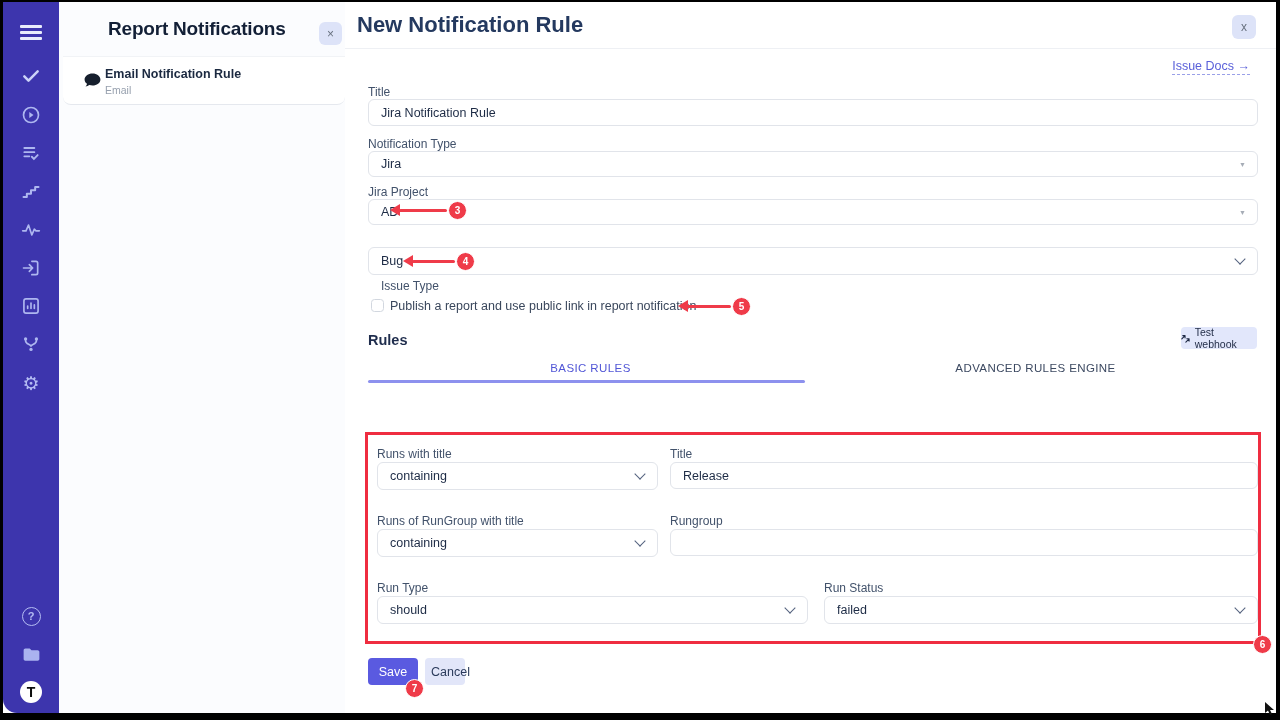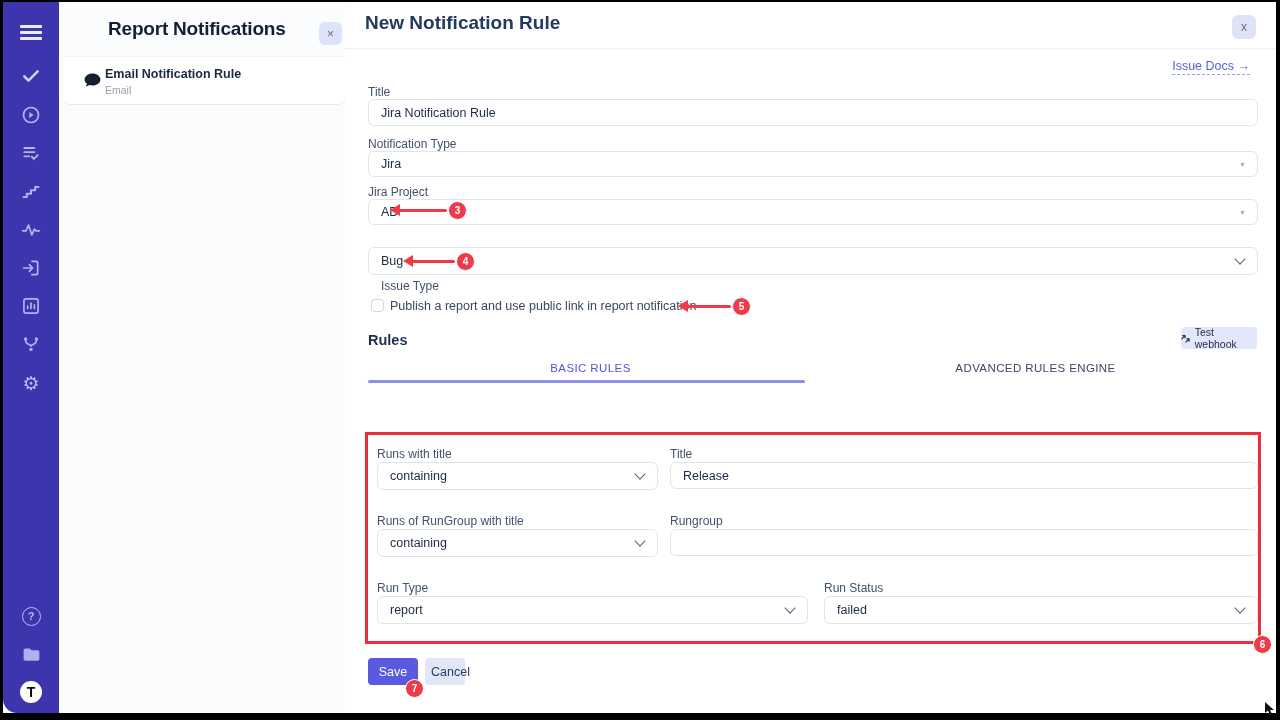--- a/index.html
+++ b/index.html
@@ -34,21 +34,21 @@
   .list-item{position:absolute;left:4px;right:0;top:54px;height:47px;background:#fff;
              border-top:1px solid #f1f3f6;border-bottom:1px solid #e5e8ee;
              border-bottom-left-radius:8px;border-bottom-right-radius:8px;cursor:pointer;}
   .li-icon{position:absolute;left:20px;top:14px;}
   .li-title{position:absolute;left:42px;top:10px;font-size:12.5px;font-weight:700;color:#1b2940;}
   .li-sub{position:absolute;left:42px;top:27px;font-size:10.5px;color:#97a0ae;}
 
   
   .main{position:absolute;left:342px;top:0;right:0;height:711px;background:#fff;}
   .main-header{position:absolute;left:0;right:0;top:0;height:46px;border-bottom:1px solid #eef0f4;}
-  .main-title{position:absolute;left:20px;top:10px;font-size:19px;font-weight:700;color:#24395f;}
+  .main-title{position:absolute;left:12px;top:10px;font-size:22px;font-weight:700;color:#24395f;}
   .main .chip-close{right:20px;top:13px;width:24px;height:24px;}
   .read-docs{position:absolute;top:57px;right:26px;font-size:12.5px;color:#595fd9;
              border-bottom:1px dashed #9aa0e8;padding-bottom:1px;cursor:pointer;}
 
   .lbl{position:absolute;font-size:12px;color:#42526b;}
   .box{position:absolute;background:#fff;border:1px solid #e1e4ea;border-radius:6px;
        font-size:12.5px;color:#1d2b45;display:flex;align-items:center;padding-left:12px;
        box-sizing:border-box;}
   input.box{outline:none;padding-left:12px;}
   .caret{position:absolute;right:11px;top:50%;transform:translateY(-50%);font-size:7px;
@@ -256,21 +256,21 @@
     <div class="lbl" style="left:32px;top:512px;">Runs of RunGroup with title</div>
     <div class="box" style="left:32px;top:527px;width:281px;height:28px;">
       <span>containing</span>
       <span class="chev"></span>
     </div>
     <div class="lbl" style="left:325px;top:512px;">Rungroup</div>
     <input class="box" style="left: 325px; top: 527px; width: 588px; height: 27px;" value="">
 
     <div class="lbl" style="left:32px;top:579px;">Run Type</div>
     <div class="box" style="left:32px;top:594px;width:431px;height:28px;">
-      <span>report</span>
+      <span>should</span>
       <span class="chev"></span>
     </div>
     <div class="lbl" style="left:479px;top:579px;">Run Status</div>
     <div class="box" style="left:479px;top:594px;width:434px;height:28px;">
       <span>failed</span>
       <span class="chev"></span>
     </div>
 
     <button class="save-btn">Save</button>
     <div class="ann-badge" style="left:60px;top:677px;">7</div>

